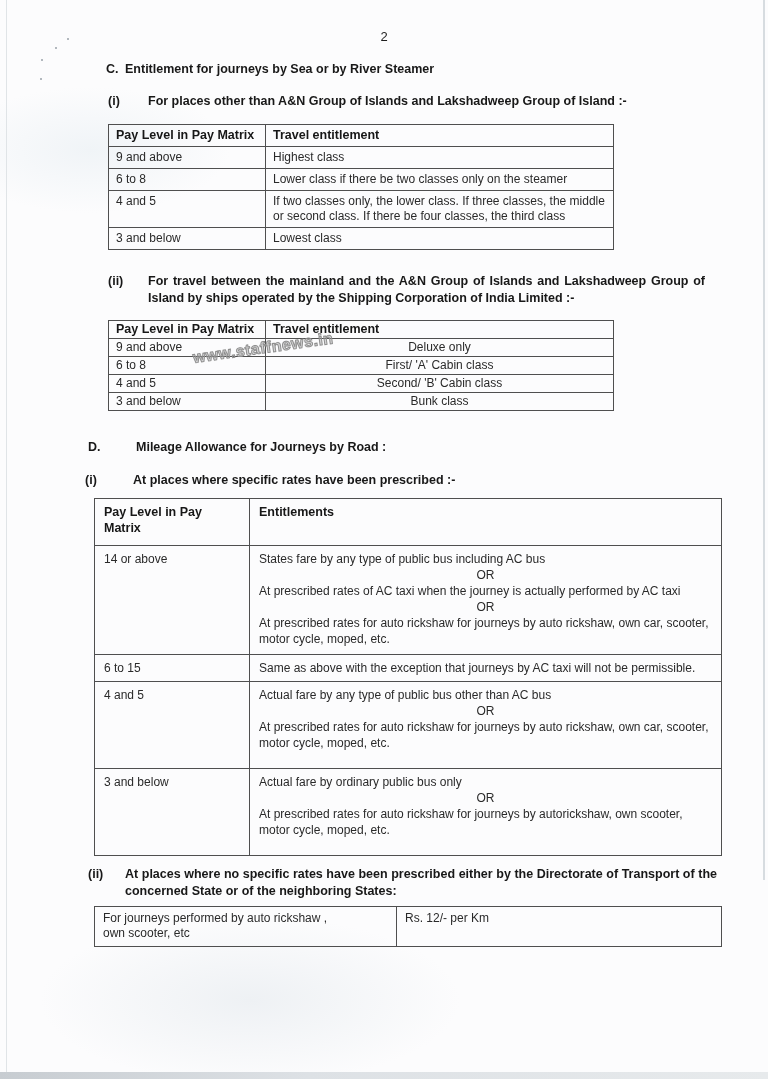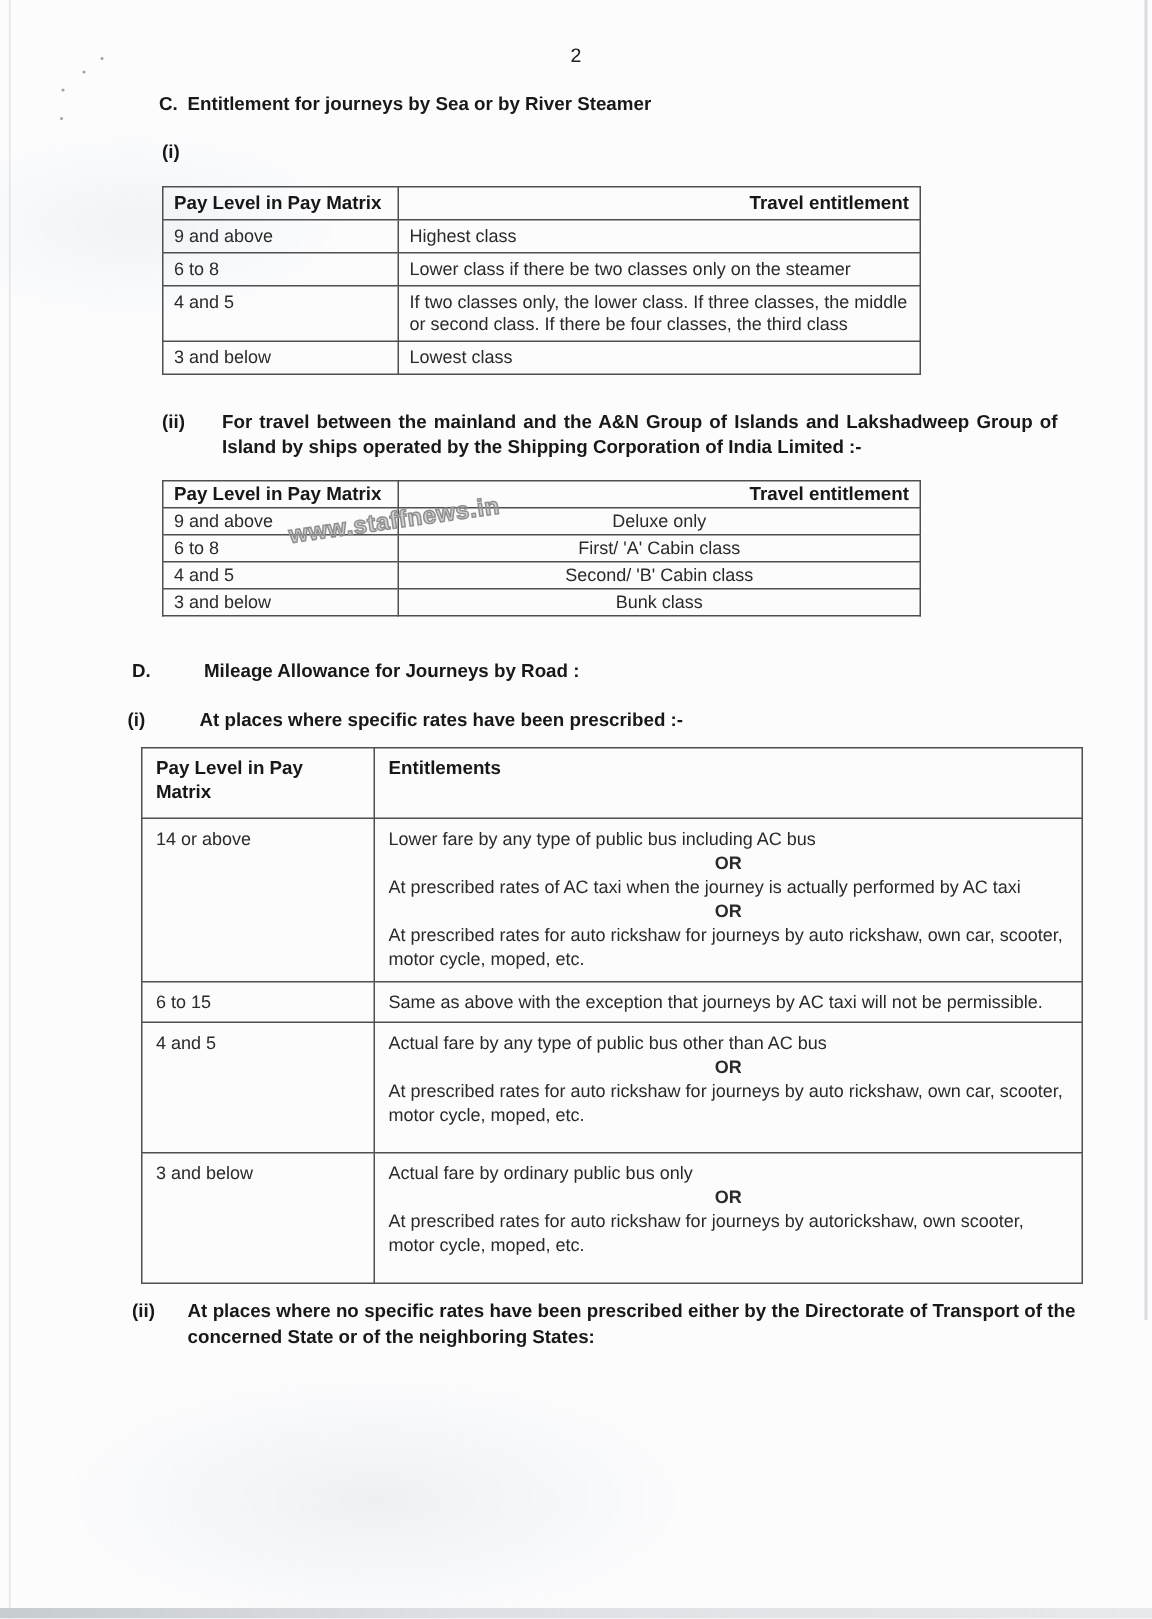--- a/index.html
+++ b/index.html
@@ -39,32 +39,32 @@
   .d-ii   { margin:10px 0 0 88px; }  .d-ii   .h-label { width:37px; }
   .d-ii .h-text { width:592px; text-align:justify; }
 
   
   table { border-collapse:collapse; table-layout:fixed; font-size:12px; color:#2a2a2a; }
   th, td { border:1px solid #4f4f4f; vertical-align:top; text-align:left; }
   th { font-weight:bold; font-size:12.5px; color:#171717;margin-top:48px; }
 
   .t1, .t2 { margin-left:108px; width:506px; }
   .t1 th, .t1 td, .t2 th, .t2 td { padding:2px 7px; line-height:15px; }
-  .t1 th.c2h, .t2 th.c2h { text-align:right; }
+  .t1 th.c2h, .t2 th.c2h { text-align:left; }
   .t1 th, .t1 td { padding-top:3px; padding-bottom:3px; }
   .t2 th, .t2 td { padding-top:1px; padding-bottom:1px; line-height:15px; }
   .t2 td.ctr { text-align:center; }
 
   .t2wrap { position:relative; margin-top:13px; }
   .t1 { margin-top:14px; }
 
   .t3 { margin:9px 0 0 94px; width:628px; }
   .t3 th { padding:5px 9px 9px 9px; line-height:16px; }
   .t3 td { padding:5px 9px; line-height:16px; }
-  .t3 .or { text-align:center; font-weight:bold; }
+  .t3 .or { text-align:center; font-weight:normal; }
   .t3 tr.xpad td { padding-bottom:17px; }
   .t3 tr.r0 td { padding-bottom:7px; }
 
   .t4 { margin:6px 0 0 94px; width:628px; }
   .t4 td { padding:4px 8px 5px 8px; line-height:15px; }
 
   .footnote {
     margin:4px 0 0 85px; width:633px;
     font-size:12px; line-height:17px; text-align:justify; text-indent:12px; color:#262626;
   }
@@ -94,20 +94,21 @@
 
   <div class="page-number">2</div>
 
   <div class="h-row c-head">
     <span class="h-label">C.</span>
     <span class="h-text">Entitlement for journeys by Sea or by River Steamer</span>
   </div>
 
   <div class="h-row c-i">
     <span class="h-label">(i)</span>
+    <span class="h-text">For places other than A&amp;N Group of Islands and Lakshadweep Group of Island :-</span>
   </div>
 
   <table class="t1">
     <colgroup>
         <col style="width:157px">
         <col>
       </colgroup>
     <tbody>
         <tr>
       <th>Pay Level in Pay Matrix</th>
@@ -184,21 +185,21 @@
         <col>
       </colgroup>
     <tbody>
         <tr>
       <th>Pay Level in Pay Matrix</th>
       <th>Entitlements</th>
     </tr>
     <tr class="r0">
       <td>14 or above</td>
       <td>
-        <div>Lower fare by any type of public bus including AC bus</div>
+        <div>States fare by any type of public bus including AC bus</div>
         <div class="or">OR</div>
         <div>At prescribed rates of AC taxi when the journey is actually performed by AC taxi</div>
         <div class="or">OR</div>
         <div>At prescribed rates for auto rickshaw for journeys by auto rickshaw, own car, scooter, motor cycle, moped, etc.</div>
       </td>
     </tr>
     <tr>
       <td>6 to 15</td>
       <td>
         <div>Same as above with the exception that journeys by AC taxi will not be permissible.</div>
@@ -227,19 +228,26 @@
     <span class="h-label">(ii)</span>
     <span class="h-text">At places where no specific rates have been prescribed either by the Directorate of Transport of the concerned State or of the neighboring States:</span>
   </div>
 
   <table class="t4">
     <colgroup>
         <col style="width:302px">
         <col>
       </colgroup>
     <tbody>
+    <tr>
+      <td>
+        <div>For journeys performed by auto rickshaw ,</div>
+        <div>own scooter, etc</div>
+      </td>
+      <td>Rs. 12/-  per Km</td>
+    </tr>
   </tbody>
     </table>
 
 
   <div class="watermark">www.staffnews.in</div>
 
 </div>
 
 </body></html>

